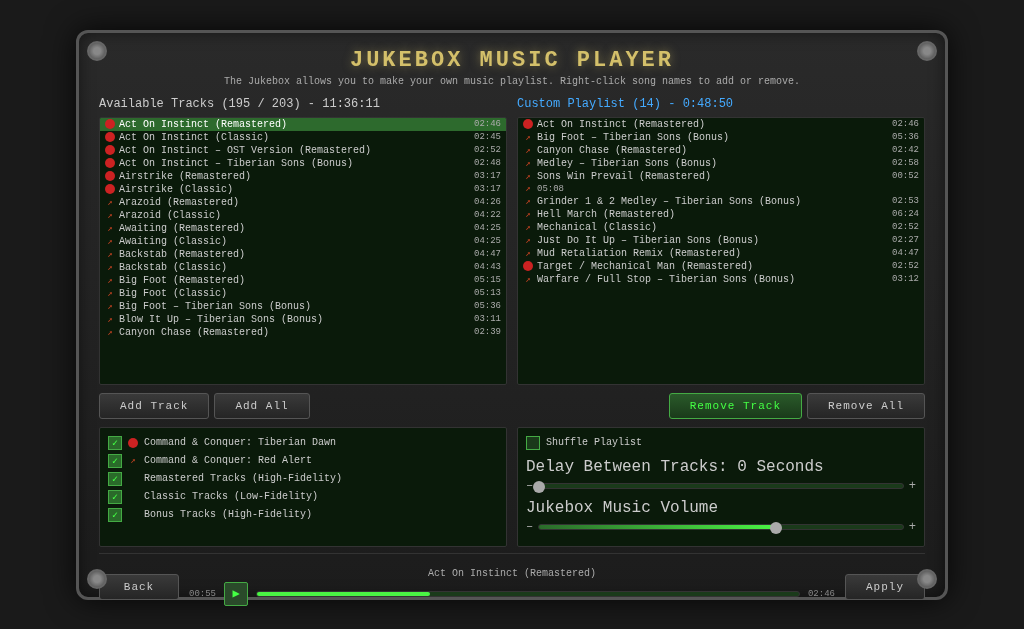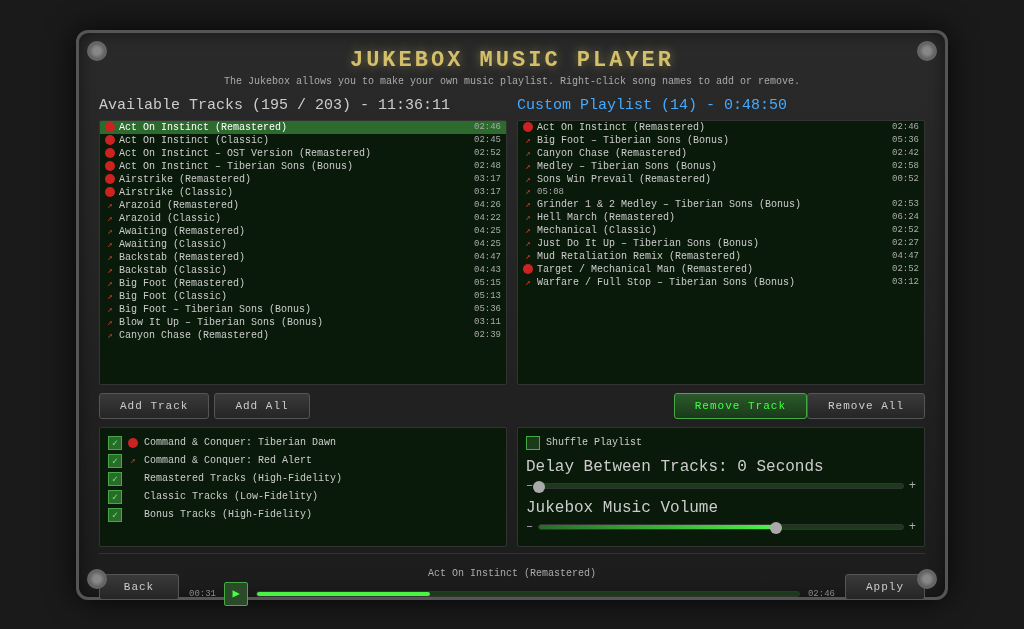--- a/index.html
+++ b/index.html
@@ -57,21 +57,21 @@
       gap: 10px;
       padding: 0 20px;
       height: 290px;
     }
     .panel {
       flex: 1;
       display: flex;
       flex-direction: column;
     }
     .panel-header {
-      font-size: 15px;
+      font-size: 12px;
       margin-bottom: 4px;
       padding: 2px 0;
     }
     .panel-header.available { color: #ccc; }
     .panel-header.playlist { color: #4af; }
     
     .track-list {
       flex: 1;
       background: #0a1a0a;
       border: 1px solid #333;
@@ -108,21 +108,21 @@
       color: #cc4422;
       font-size: 9px;
     }
 
     .buttons-row {
       display: flex;
       gap: 10px;
       padding: 8px 20px;
     }
     .buttons-left { flex: 1; display: flex; gap: 5px; }
-    .buttons-right { flex: 1; display: flex; justify-content: flex-end; }
+    .buttons-right { flex: 1; display: flex; gap: 5px; justify-content: flex-end; }
 
     .btn {
       padding: 6px 20px;
       font-family: 'Courier New', monospace;
       font-size: 11px;
       cursor: pointer;
       border-radius: 3px;
       border: 1px solid #555;
       background: linear-gradient(180deg, #3a3a3a 0%, #252525 100%);
       color: #ccc;
@@ -563,21 +563,21 @@
     </div>
   </div>
 
   <div class="divider-line"></div>
 
   <div class="footer-bar">
     <button class="footer-btn">Back</button>
     <div class="player-area">
       <div class="player-track-name">Act On Instinct (Remastered)</div>
       <div class="player-controls">
-        <span class="time-left">00:31</span>
+        <span class="time-left">00:55</span>
         <div class="play-btn">▶</div>
         <div class="progress-bar">
           <div class="progress-fill" id="player-fill" style="width: 32%;"></div>
         </div>
         <span class="time-right">02:46</span>
       </div>
     </div>
     <button class="footer-btn">Apply</button>
   </div>
 </div>

